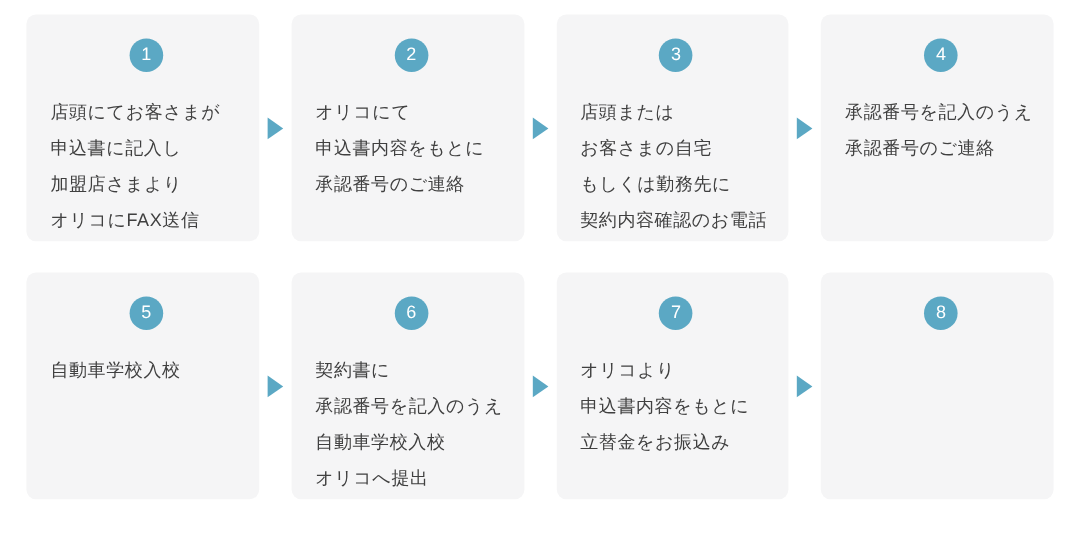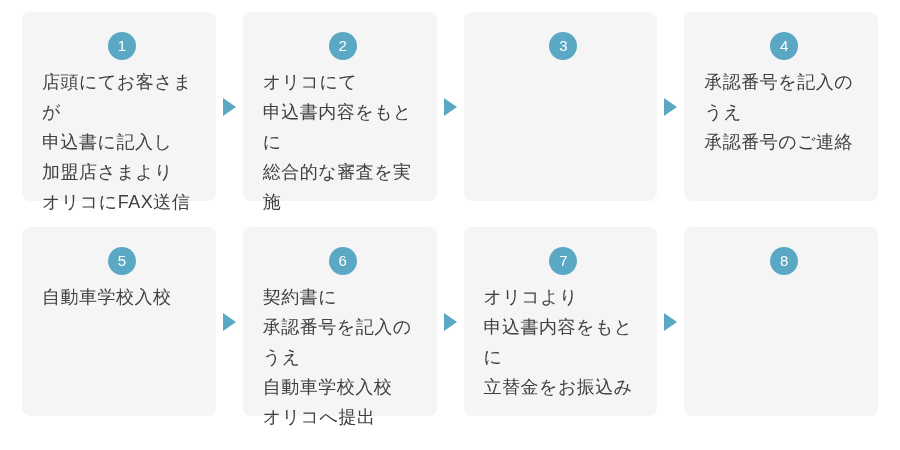--- a/index.html
+++ b/index.html
@@ -39,22 +39,22 @@
     height: 28px;
     border-radius: 50%;
     background: var(--accent, #5ba8c4);
     color: #ffffff;
     font-size: 15px;
     line-height: 28px;
     text-align: center;
     margin: 0 auto;
   }
   .txt {
-    margin-top: 7px;
-    font-size: 18px;
+    margin-top: 19px;
+    font-size: 15px;
     line-height: 30px;
     color: var(--text, #404040);
     white-space: pre-line;
     letter-spacing: 0.5px;
   }
   .arrow {
     position: absolute;
     top: 50%;
     right: -20px;
     transform: translateY(-50%);
@@ -80,28 +80,32 @@
 オリコにFAX送信</div>
       </div>
       <span class="arrow"></span>
     </div>
 
     <div class="cell">
       <div class="card">
         <div class="num">2</div>
         <div class="txt">オリコにて
 申込書内容をもとに
-総合的な審査を実施</div>
+承認番号のご連絡</div>
       </div>
       <span class="arrow"></span>
     </div>
 
     <div class="cell">
       <div class="card">
         <div class="num">3</div>
+        <div class="txt">店頭または
+お客さまの自宅
+もしくは勤務先に
+契約内容確認のお電話</div>
       </div>
       <span class="arrow"></span>
     </div>
 
     <div class="cell">
       <div class="card">
         <div class="num">4</div>
         <div class="txt">承認番号を記入のうえ
 承認番号のご連絡</div>
       </div>

